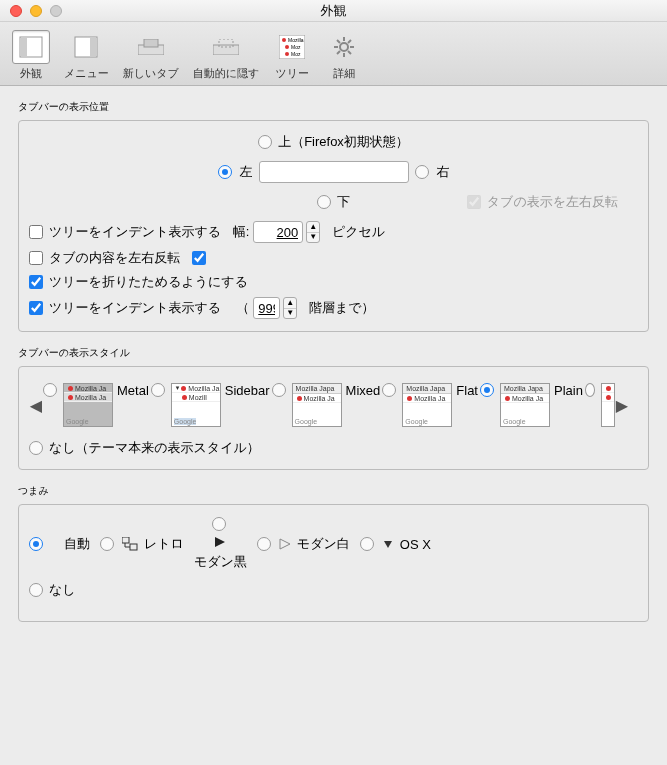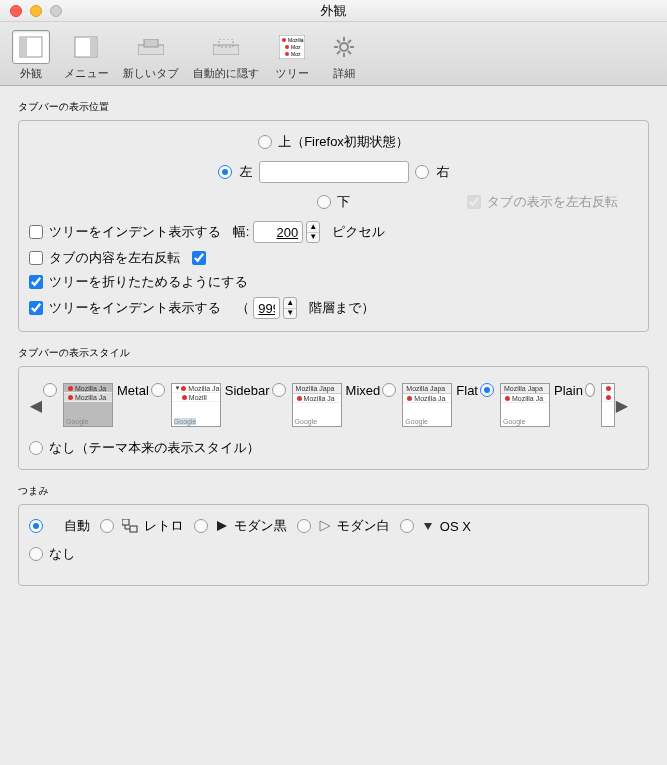--- a/index.html
+++ b/index.html
@@ -356,21 +356,21 @@
         <span class="gicon">
             <svg width="16" height="14">
               <rect x="0" y="0" width="7" height="6" fill="none" stroke="#333"></rect>
               <rect x="8" y="7" width="7" height="6" fill="none" stroke="#333"></rect>
               <line x1="3" y1="6" x2="3" y2="10" stroke="#333"></line>
               <line x1="3" y1="10" x2="8" y2="10" stroke="#333"></line>
             </svg>
           </span>
         <span>レトロ</span>
       </span>
-      <span style="display:flex;align-items:center;gap:2px;">
+      <span style="display:flex;align-items:center;gap:2px;flex-direction:column;">
         <input type="radio" class="radio-blue" name="grab" style="">
         <span class="gicon">
             <svg width="14" height="14">
               <polygon points="2,2 12,7 2,12" fill="#222"></polygon>
             </svg>
           </span>
         <span>モダン黒</span>
       </span>
       <span style="display:flex;align-items:center;gap:2px;">
         <input type="radio" class="radio-blue" name="grab" style="">

